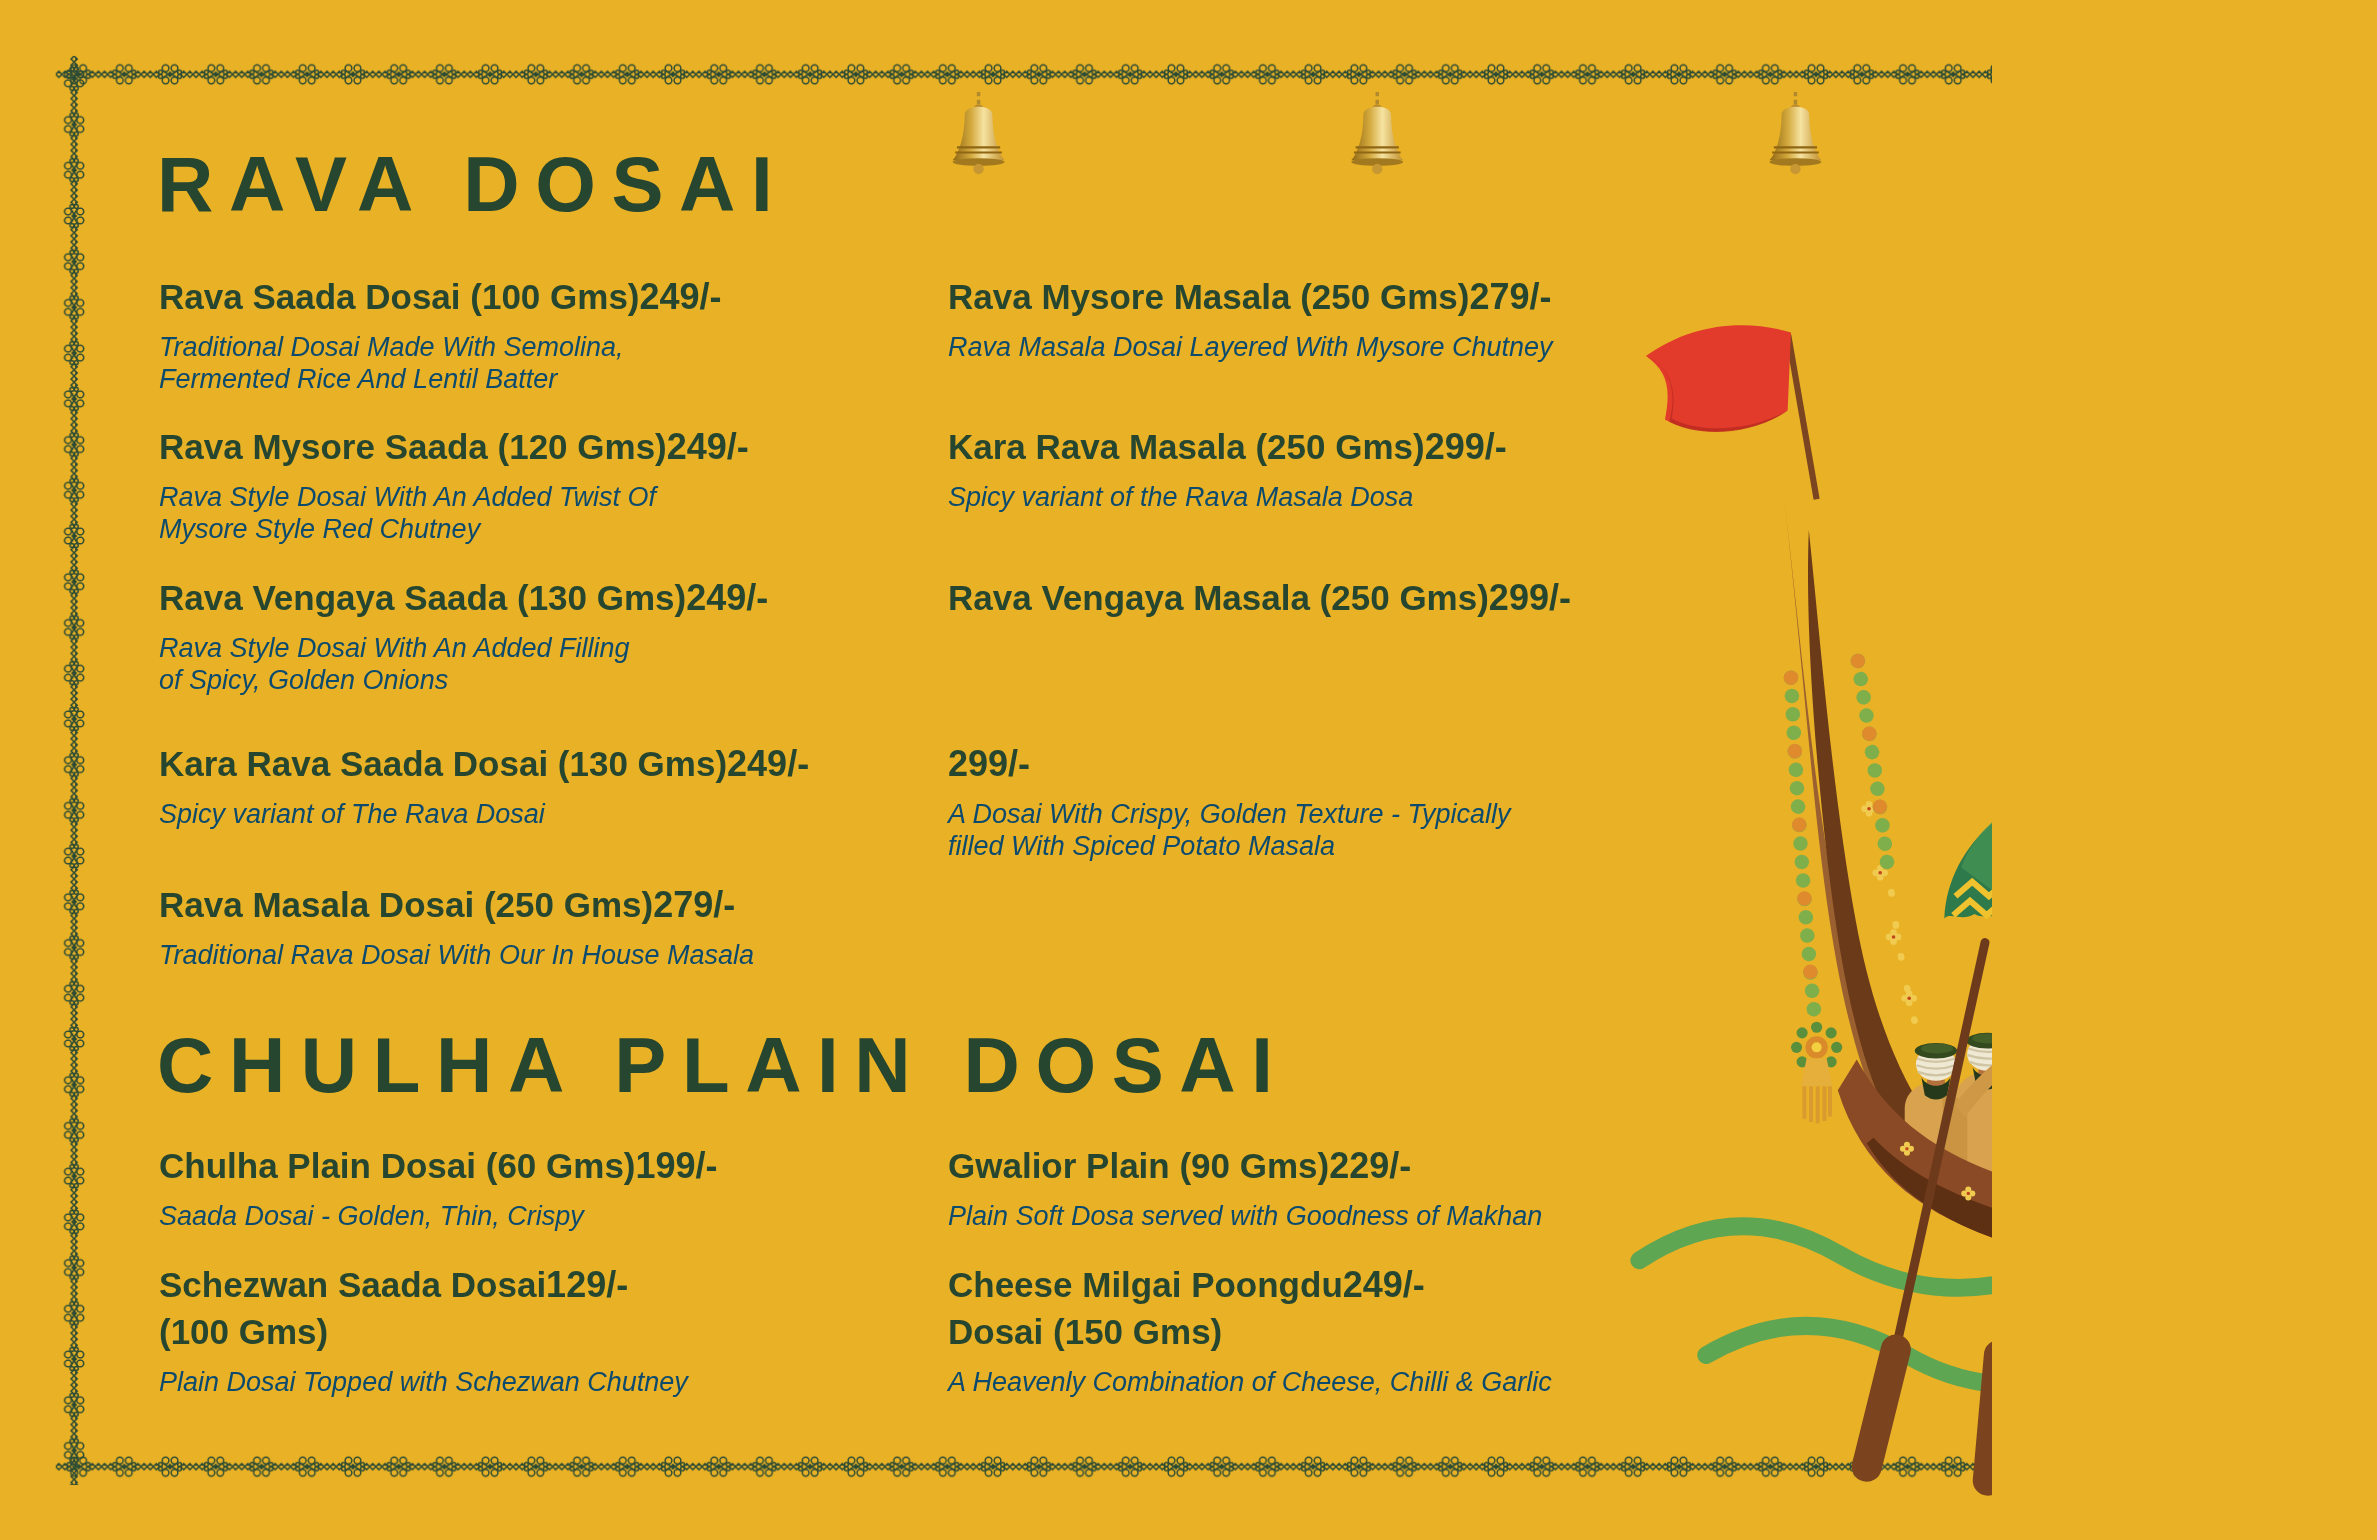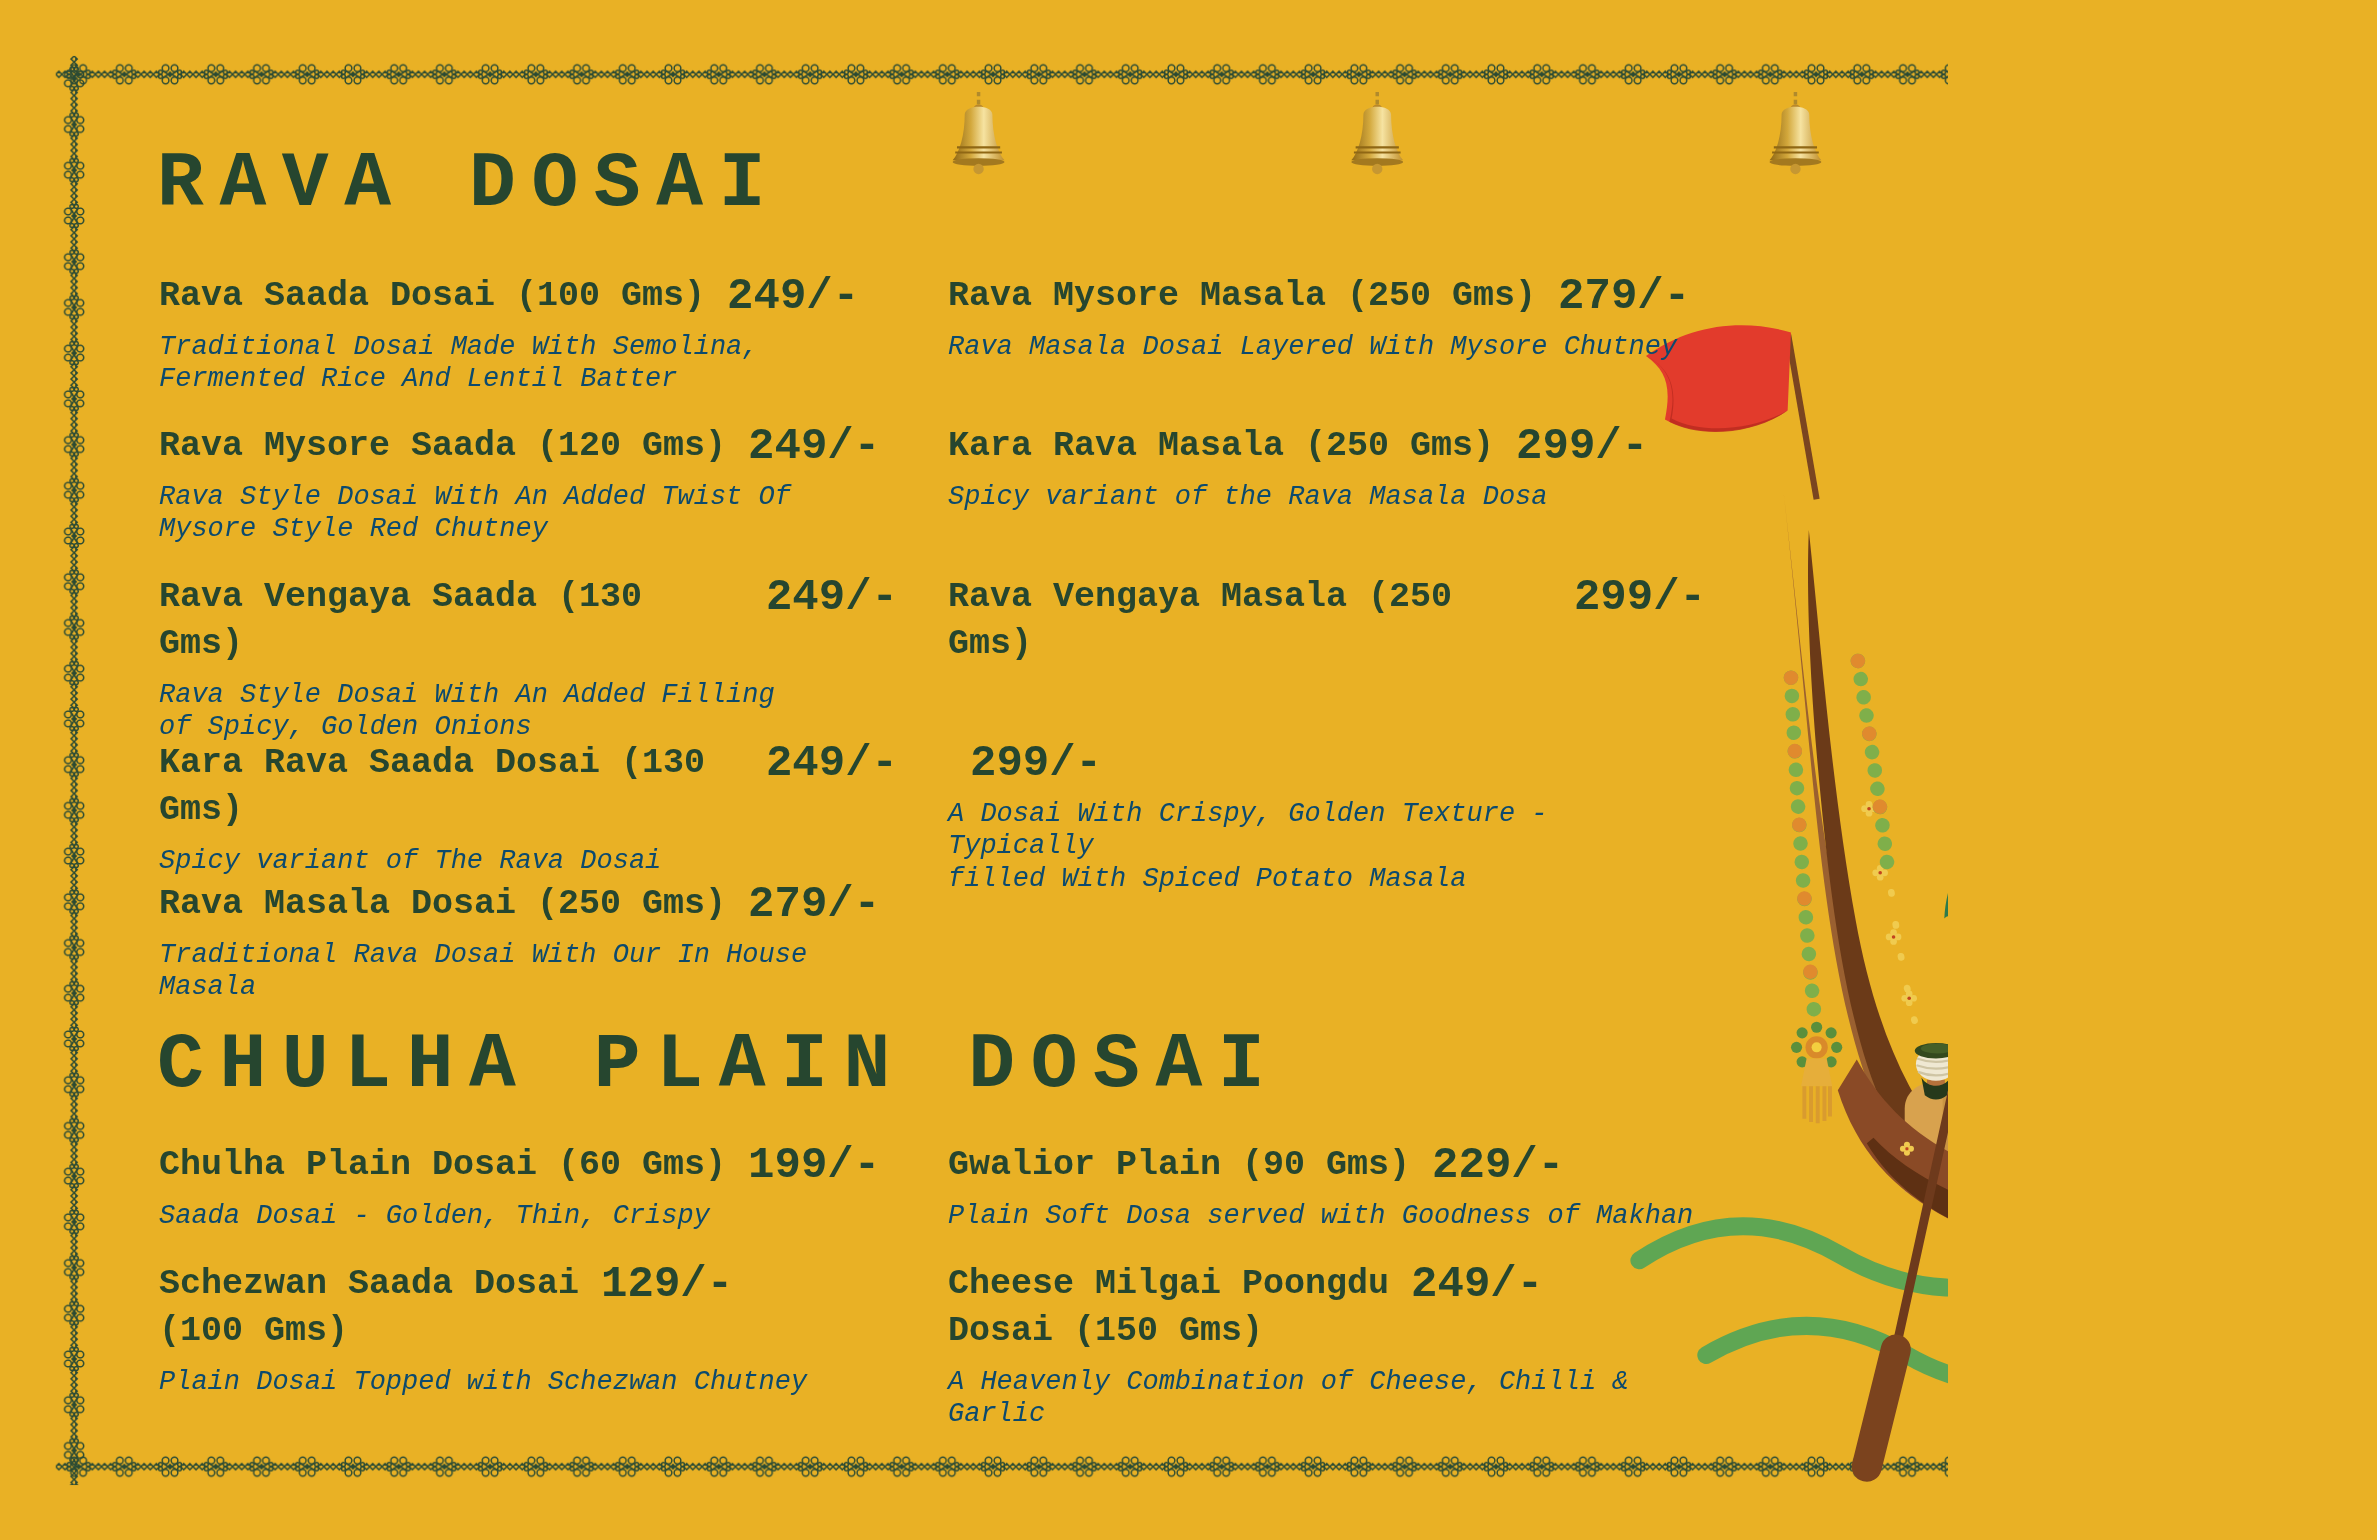--- a/index.html
+++ b/index.html
@@ -1,27 +1,27 @@
 <!DOCTYPE html>
 <html style="font-size:9px"><head>
 <meta charset="utf-8">
 <style>
   html,body{margin:0;padding:0;background:#E9B125;}
   .page{position:relative;width:1948px;height:1541px;background:#E9B125;overflow:hidden;
-        font-family:Liberation Mono, monospace;color:#26462F;}
+        font-family:Liberation Sans, sans-serif;color:#26462F;padding-left:44px;}
   .bg{position:absolute;left:0;top:0;width:2377px;height:1541px;}
   .txt{position:absolute;left:0;top:0;width:2377px;height:1541px;}
   h1.title{position:absolute;margin:0;font-size:78px;font-weight:700;letter-spacing:.2em;
            line-height:1;white-space:nowrap;color:#26462F;}
   .t1{left:157px;top:145px;}
   .t2{left:157px;top:1026px;}
   .item{position:absolute;}
   .head{display:flex;justify-content:flex-start;align-items:flex-start;}
   .name{font-size:35px;font-weight:700;line-height:47px;white-space:pre-line;}
-  .price{font-size:44px;font-weight:700;line-height:47px;margin-left:22px;white-space:nowrap;}
+  .price{font-size:36px;font-weight:700;line-height:47px;white-space:nowrap;}
   .desc{margin-top:11px;font-size:27px;font-style:italic;line-height:1.2;white-space:pre-line;color:#0c4a6e;}
   
   .colL{width:739px;left:159px;}
   .colR{width:758px;left:948px;}
   .r1{top:273px;}.r2{top:423px;}.r3{top:574px;}.r4{top:740px;}.r5{top:881px;}
   .c1{top:1142px;}.c2{top:1261px;}
 </style>
 </head>
 <body>
 

